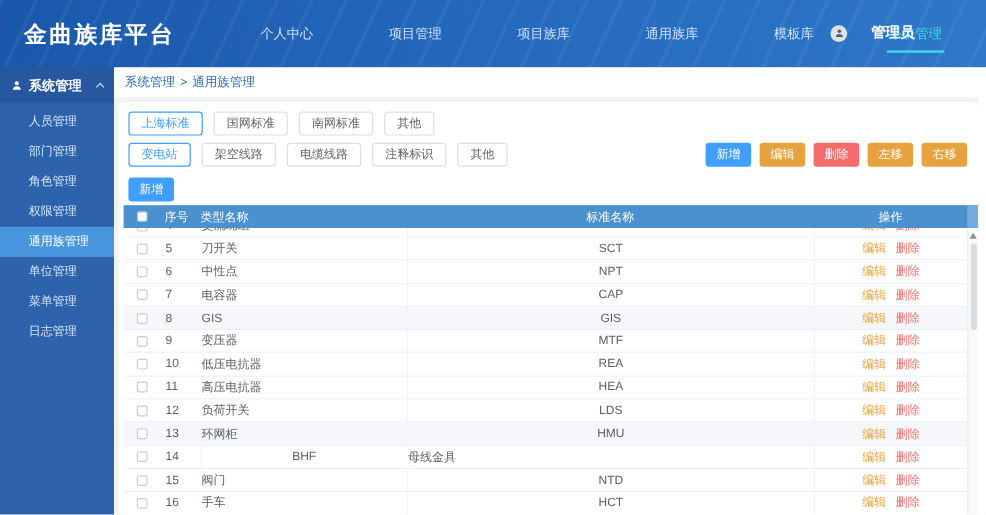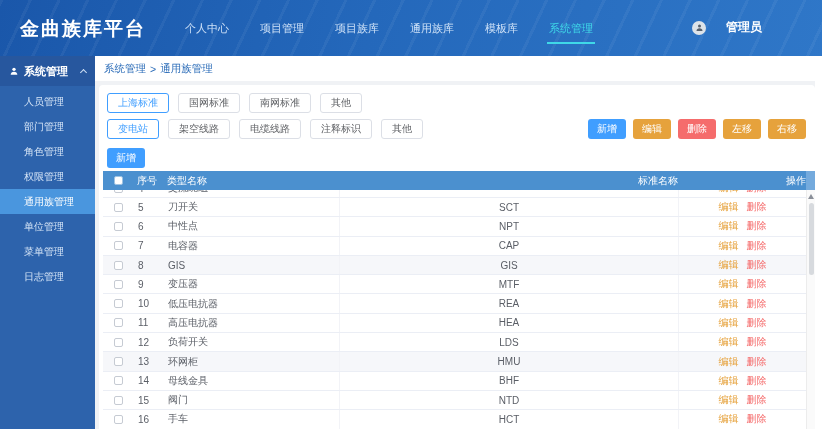--- a/index.html
+++ b/index.html
@@ -8,21 +8,21 @@
   body { font-family:"Liberation Sans","DejaVu Sans",sans-serif; }
   #app { position:relative; width:822px; height:429px; overflow:hidden; background:#f0f2f5; }
 
   
   .topbar { position:absolute; top:0; left:0; width:822px; height:68px;
     background:linear-gradient(100deg,var(--topbar-start) 0%,#2468bb 45%,var(--topbar-end) 100%); }
   .topbar::after { content:""; position:absolute; inset:0;
     background:repeating-linear-gradient(115deg, rgba(255,255,255,.05) 0 3px, rgba(255,255,255,0) 3px 26px); pointer-events:none; }
   .logo { position:absolute; left:20px; top:16px; font-size:19px; font-weight:bold; color:#fff; letter-spacing:2px; z-index:2; }
   .top-nav { position:absolute; left:183px; top:0; height:56px; display:flex; align-items:center; gap:27px; z-index:2; }
-  .nav-item { color:#cfe2f8; font-size:11px; cursor:pointer; padding:8px 2px 6px; border-bottom:2px solid transparent; white-space:nowrap; }
+  .nav-item { color:#cfe2f8; font-size:11px; cursor:pointer; padding:8px 2px 6px; border-bottom:2px solid transparent; white-space:nowrap;margin-left:32px; }
   .nav-item.active { color:var(--nav-active); border-bottom-color:var(--nav-active); }
   .userbox { position:absolute; right:60px; top:19px; display:flex; align-items:center; gap:20px; z-index:2; }
   .avatar { width:14px; height:14px; border-radius:50%; background:#dde3e9; display:flex; align-items:center; justify-content:center; }
   .user-label { color:#fff; font-size:12px; font-weight:bold; }
 
   
   .sidebar { position:absolute; top:56px; left:0; width:95px; height:373px; background:var(--sidebar); }
   .side-head { height:30px; display:flex; align-items:center; padding:0 9px; background:#27579e; color:#fff; font-size:11px; font-weight:bold; gap:5px; cursor:pointer; }
   .chevron-up { width:5px; height:5px; border-left:1.5px solid #cfe0f5; border-top:1.5px solid #cfe0f5; transform:rotate(45deg); margin-left:auto; margin-top:2px; }
   .side-list { margin-top:3px; }
@@ -43,21 +43,21 @@
   .btn { height:20px; padding:0 9px; font-size:10px; color:#fff; border:none; border-radius:3px; cursor:pointer; font-family:inherit; white-space:nowrap; }
   .btn.primary { background:var(--primary); }
   .btn.warning { background:var(--warning); }
   .btn.danger  { background:var(--danger); }
   .add-btn { position:absolute; top:63px; left:8px; }
 
   
   .table { position:absolute; top:86px; left:4px; width:712px; bottom:0; }
   .thead { display:grid; grid-template-columns:30px 34px 172px 1fr 128px 9px; height:19px; background:var(--table-header); color:#fff; font-size:10px; align-items:center; }
   .thead .hc-seq { padding-left:4px; }
-  .thead .hc-code, .thead .hc-op { text-align:right; }
+  .thead .hc-code, .thead .hc-op { text-align:center; }
   .thead .hc-cap { background:#74aadd; height:100%; }
   .cb { display:block; width:9px; height:9px; border:1px solid #c6cbd3; border-radius:2px; background:#fff; margin:0 auto; cursor:pointer; }
   .thead .cb { border-color:#9fc3e2; }
 
   .tbody { position:absolute; top:19px; left:0; right:9px; bottom:0; overflow:hidden; background:#fff; }
   .trow { display:grid; grid-template-columns:30px 34px 172px 1fr 128px; height:19.3px; border-bottom:1px solid #ebeef5; font-size:10px; color:#5a5e66; align-items:center; background:#fff; }
   .trow.shaded { background:#f6f7fa; }
   .cell-seq { padding-left:5px; }
   .cell-name { padding-left:1px; white-space:nowrap; overflow:hidden; }
   .cell-code { align-self:stretch; display:flex; align-items:center; justify-content:center; border-left:1px solid #f2f3f7; }
@@ -282,22 +282,22 @@
               <div class="cell cell-op">
                 <span class="link-edit">编辑</span>
                 <span class="link-del">删除</span>
               </div>
             </div>
             <div class="trow">
               <div class="cell cell-cb">
                 <span class="cb"></span>
               </div>
               <div class="cell cell-seq">14</div>
+              <div class="cell cell-code">BHF</div>
               <div class="cell cell-name">母线金具</div>
-              <div class="cell cell-code">BHF</div>
               <div class="cell cell-op">
                 <span class="link-edit">编辑</span>
                 <span class="link-del">删除</span>
               </div>
             </div>
             <div class="trow">
               <div class="cell cell-cb">
                 <span class="cb"></span>
               </div>
               <div class="cell cell-seq">15</div>

